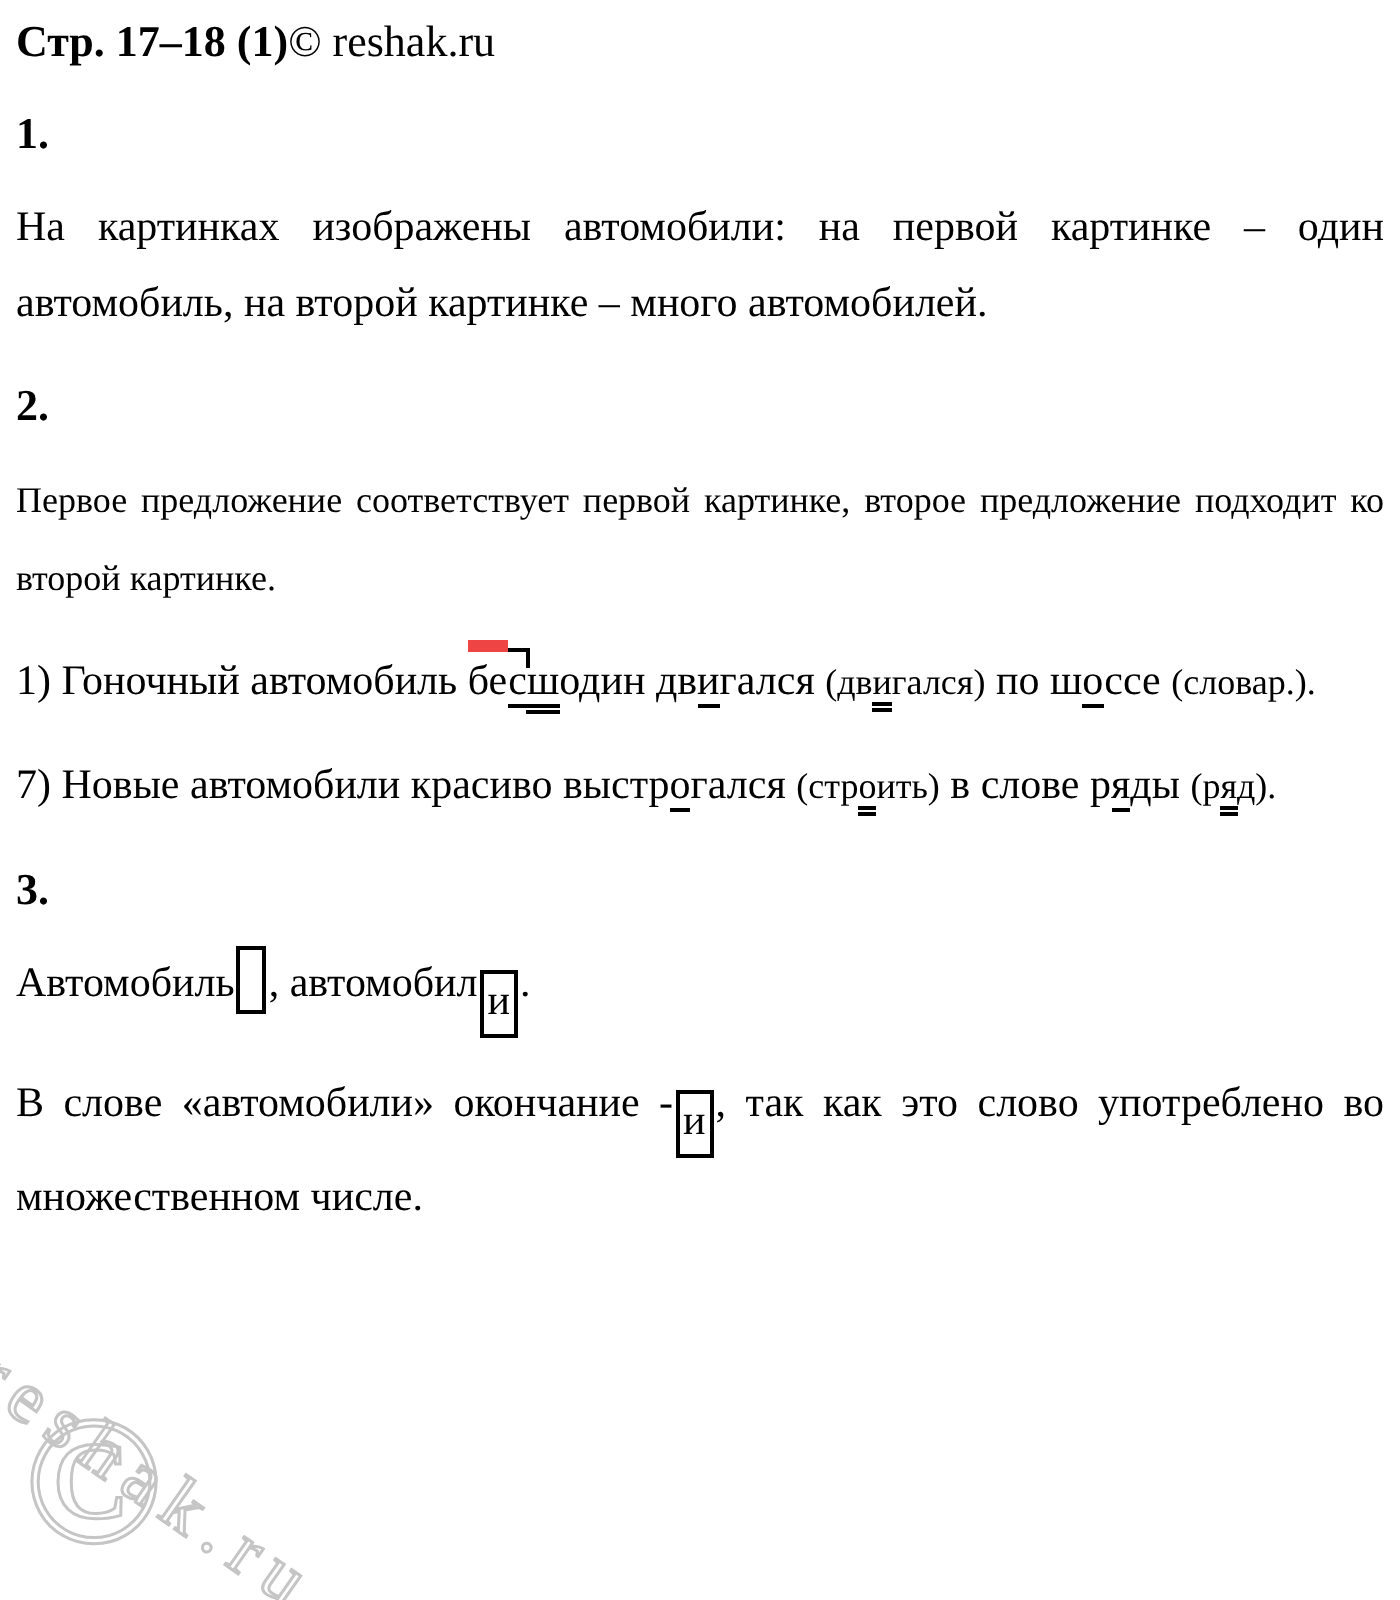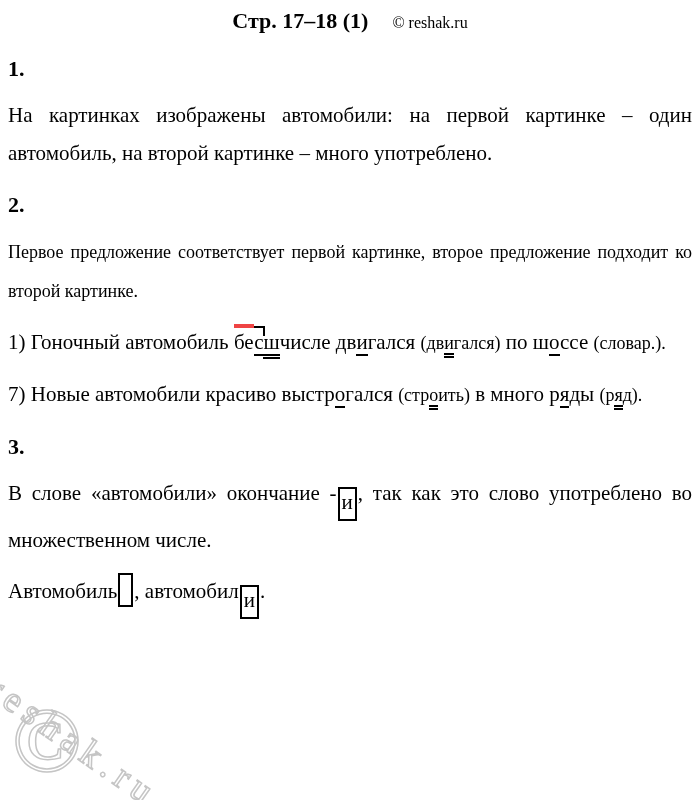--- a/index.html
+++ b/index.html
@@ -7,39 +7,39 @@
     width: 700px; height: 800px;
     background: #ffffff;
     font-family: "Liberation Serif", serif;
     color: #000;
     position: relative;
     overflow: hidden;
     box-sizing: border-box;
     padding: 8px 8px 0 8px;
   }
   .hdr {
-    display: flex; justify-content: center; align-items: baseline;
-    font-size: 22px; line-height: 26px; gap: 24px;
+    display: flex; justify-content: flex-start; align-items: baseline;
+    font-size: 22px; line-height: 26px;
   }
   .hdr .ref { font-weight: 700; }
-  .hdr .credit { font-weight: 400; font-size: 16px; }
+  .hdr .credit { font-weight: 400; font-size: 22px; }
   .num {
     font-weight: 700; font-size: 22px; line-height: 28px;
     margin: 19px 0 0 0;
   }
   p.para {
     font-size: 21px; line-height: 38px;
     text-align: justify;
     margin: 13px 0 0 0;
   }
   
   .i  { font-size: 18px; }
   .u  { border-bottom: 2px solid #000; }
   .uu { border-bottom: 5px double #000; }
-  .pfx  { border-top: 4px solid #ef4444; padding-top: 2px; }
+  .pfx  { border-top: 6px solid #ef4444; padding-top: 2px; }
   .pfxe { border-top: 2px solid #000; padding-top: 2px; position: relative; }
   .pfxe::after {
     content: ""; position: absolute; top: -2px; right: -2px;
     height: 10px; width: 0; border-right: 2px solid #000;
   }
   .box {
     display: inline-block; border: 2px solid #000;
     min-width: 0.5em; height: 30px; line-height: 26px;
     vertical-align: -9px; padding: 0 2px; margin: 0 1px;
     text-align: center; font-style: normal;
@@ -70,29 +70,29 @@
 <body>
 
 <div class="content">
 
   <div class="hdr">
     <span class="ref">Стр. 17–18 (1)</span>
     <span class="credit">© reshak.ru</span>
   </div>
 
   <div class="num">1.</div>
-  <p class="para">На картинках изображены автомобили: на первой картинке – один автомобиль, на второй картинке – много употреблено.</p>
+  <p class="para">На картинках изображены автомобили: на первой картинке – один автомобиль, на второй картинке – много автомобилей.</p>
 
   <div class="num">2.</div>
   <p class="para"><span class="i">Первое предложение соответствует первой картинке, второе предложение подходит ко второй картинке.</span></p>
-  <p class="para"><span>1) Гоночный автомобиль </span><span class="pfx">бе</span><span class="pfxe u">с</span><span class="uu">ш</span><span>числе дв</span><span class="u">и</span><span>гался </span><span class="i">(дв</span><span class="i uu">и</span><span class="i">гался)</span><span> по ш</span><span class="u">о</span><span>ссе </span><span class="i">(словар.).</span></p>
-  <p class="para"><span>7) Новые автомобили красиво выстр</span><span class="u">о</span><span>гался </span><span class="i">(стр</span><span class="i uu">о</span><span class="i">ить)</span><span> в много р</span><span class="u">я</span><span>ды </span><span class="i">(р</span><span class="i uu">я</span><span class="i">д).</span></p>
+  <p class="para"><span>1) Гоночный автомобиль </span><span class="pfx">бе</span><span class="pfxe u">с</span><span class="uu">ш</span><span>один дв</span><span class="u">и</span><span>гался </span><span class="i">(дв</span><span class="i uu">и</span><span class="i">гался)</span><span> по ш</span><span class="u">о</span><span>ссе </span><span class="i">(словар.).</span></p>
+  <p class="para"><span>7) Новые автомобили красиво выстр</span><span class="u">о</span><span>гался </span><span class="i">(стр</span><span class="i uu">о</span><span class="i">ить)</span><span> в слове р</span><span class="u">я</span><span>ды </span><span class="i">(р</span><span class="i uu">я</span><span class="i">д).</span></p>
 
   <div class="num">3.</div>
+  <p class="para"><span>Автомобиль</span><span class="boxempty"></span><span>, автомобил</span><span class="box">и</span><span>.</span></p>
   <p class="para"><span>В слове «автомобили» окончание -</span><span class="box">и</span><span>, так как это слово употреблено во множественном числе.</span></p>
-  <p class="para"><span>Автомобиль</span><span class="boxempty"></span><span>, автомобил</span><span class="box">и</span><span>.</span></p>
 
 </div>
 
 <div class="wm">
   <span class="wm-c">©</span>
   <span class="wm-t">reshak.ru</span>
 </div>
 
 </body></html>

